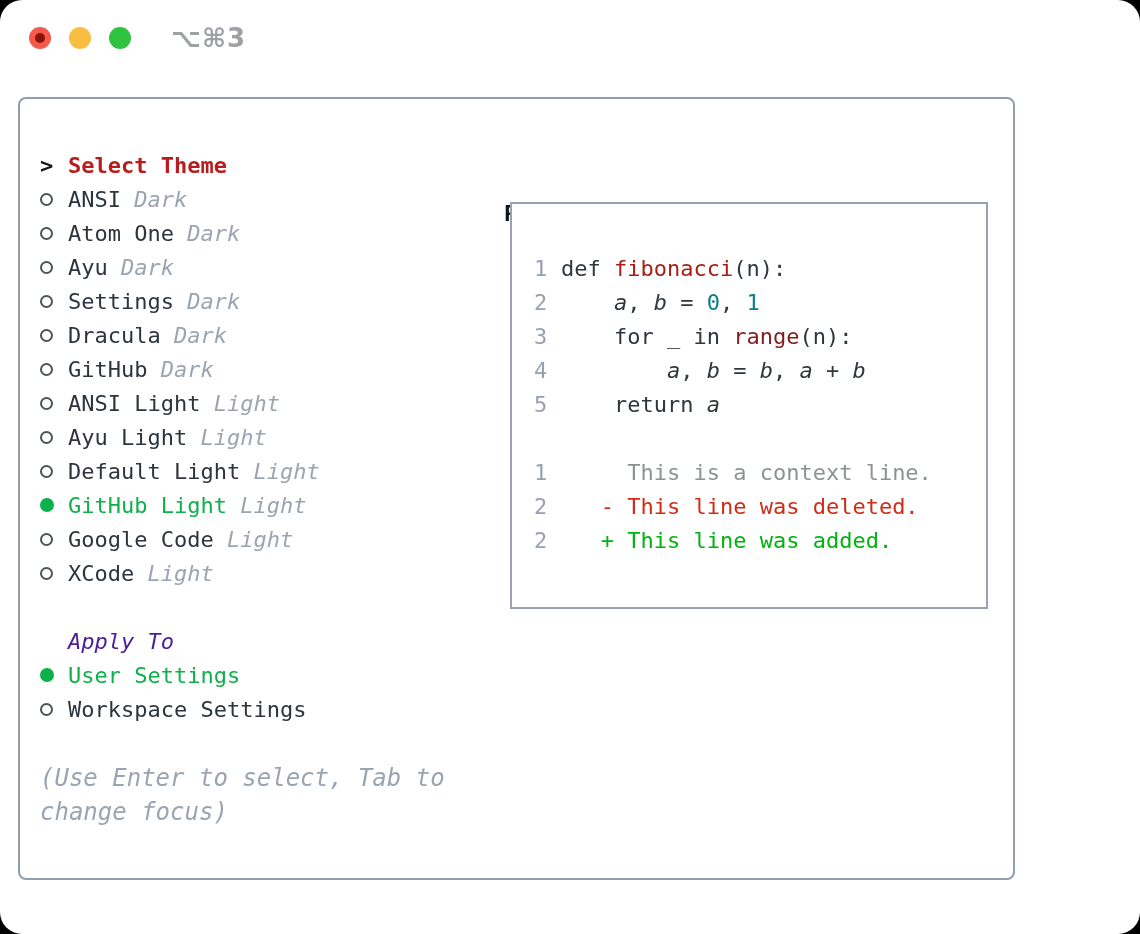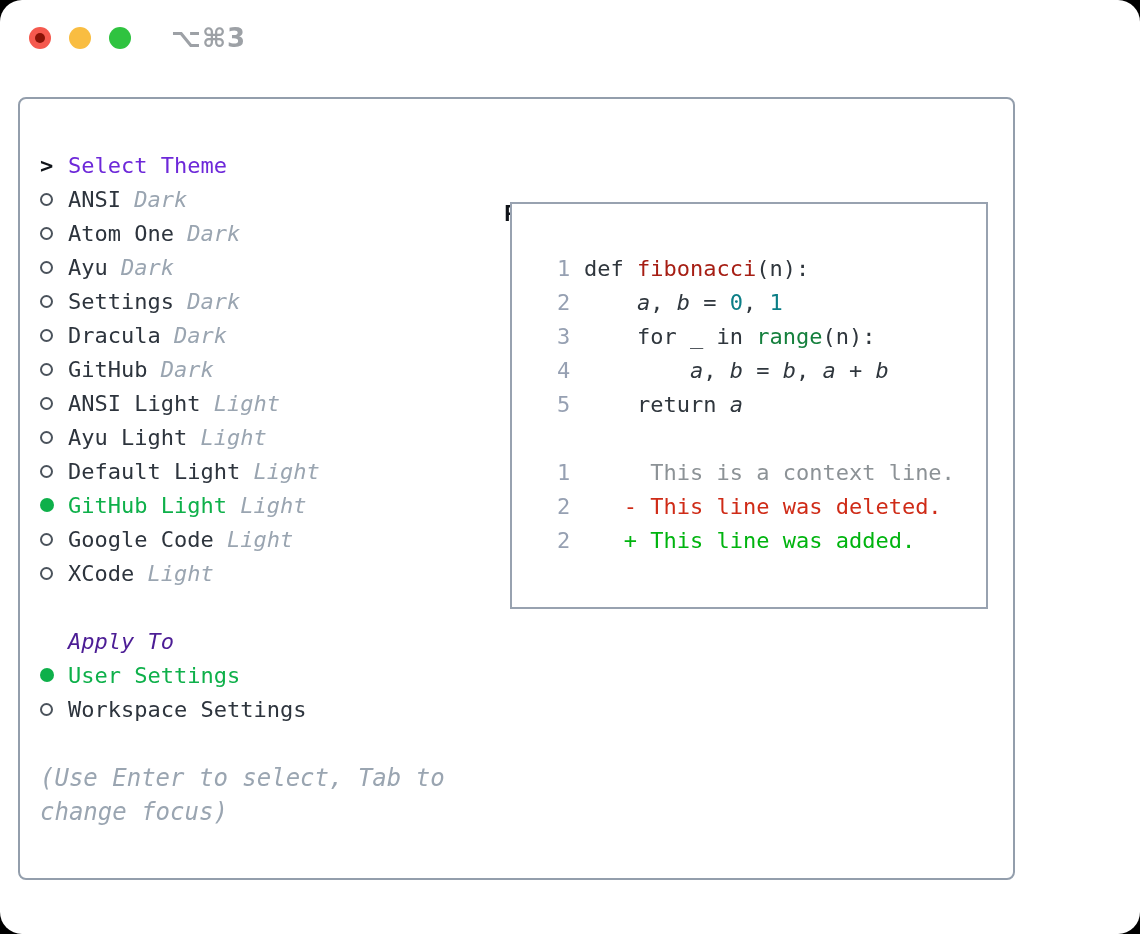--- a/index.html
+++ b/index.html
@@ -39,43 +39,43 @@
   
   .leftcol { position:absolute; left:20px; top:50px; width:450px; }
   .row { white-space:pre; height:34px; }
   .marker { display:inline-block; width:28px; }
   .circle {
     display:inline-block; width:13px; height:13px; border-radius:50%;
     border:2px solid #4b535c; box-sizing:border-box; margin-bottom:1px;
   }
   .circle.sel { background:#0eb04a; border:none; width:14px; height:14px; }
   .prompt { font-weight:bold; color:#101419; }
-  .hdr { font-weight:normal; color:#6d28d9; }
+  .hdr { font-weight:bold; color:#b91c1c; }
   .subhdr { color:#4c1d95;font-style:italic; }
   .tname { color:#2d343d; }
   .tname.sel { color:#0eb04a; }
   .variant { color:#9aa5b1; font-style:italic; }
   .hint {
     margin-top:34px; width:440px; color:#9aa5b1; font-style:italic;
     white-space:normal; font-size:24px; line-height:34px;
   }
 
   
   .preview-title { position:absolute; left:484px; top:50px; font-weight:bold; color:#101419;margin-top:48px; }
   .preview-box {
     position:absolute; left:490px; top:103px; width:478px; height:407px;
     border:2px solid #98a2b0; background:#fff; box-sizing:border-box;
     padding:48px 0 0 22px; overflow:hidden;
   }
-  .prow { white-space:pre; min-height:34px;margin-left:23px; }
+  .prow { white-space:pre; min-height:34px; }
   .ln { display:inline-block; width:27px; color:#96a0b2; }
   .seg-plain   { color:#2f363d; }
   .seg-fn      { color:#a61e14; }
   .seg-lit     { color:#0b7e86; }
-  .seg-builtin { color:#15803d; }
+  .seg-builtin { color:#7f1d1d; }
   .seg-var     { color:#2f363d; font-style:italic; }
   .seg-ctx     { color:#8c9296; }
   .seg-del     { color:#cf2b17; }
   .seg-add     { color:#00b40f; }
 </style>
 </head>
 <body>
 
 <div class="card">
 

